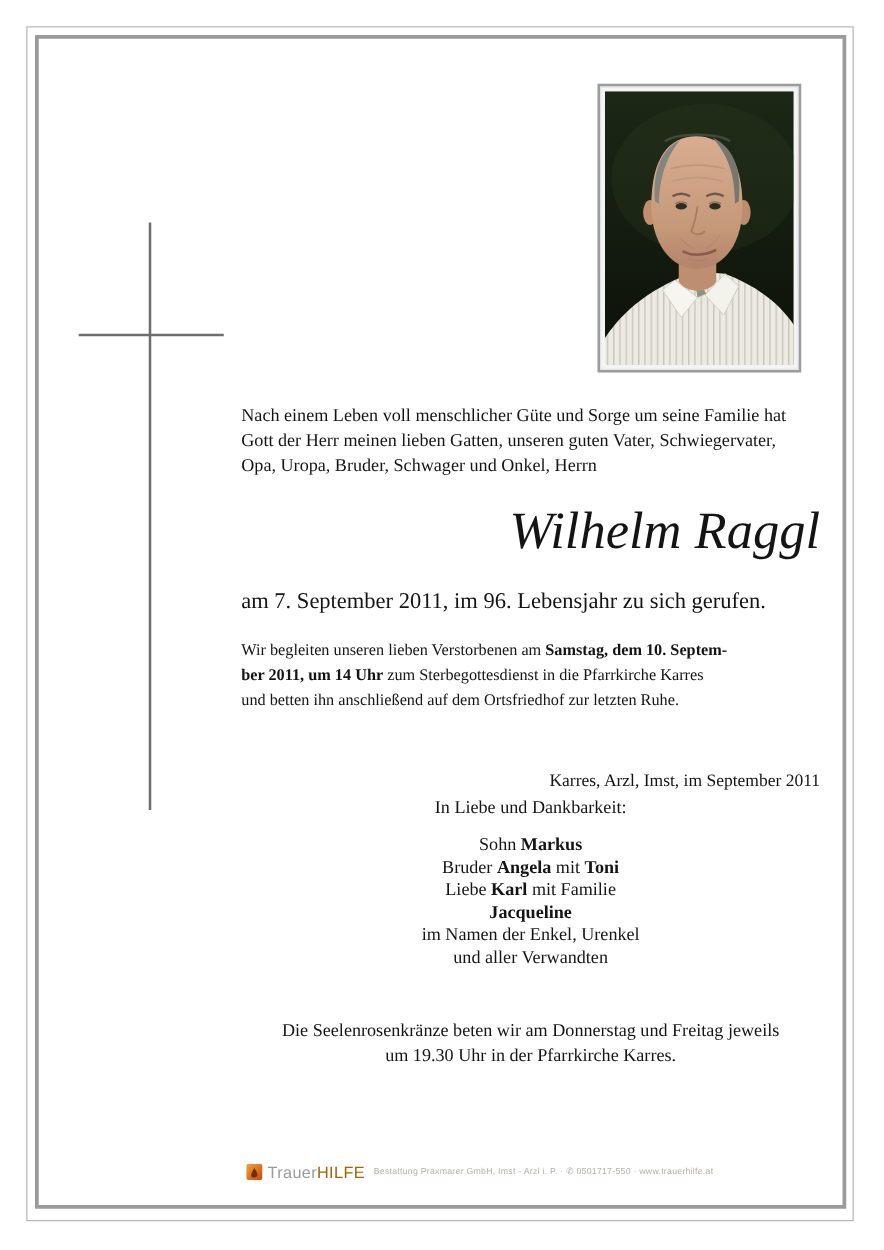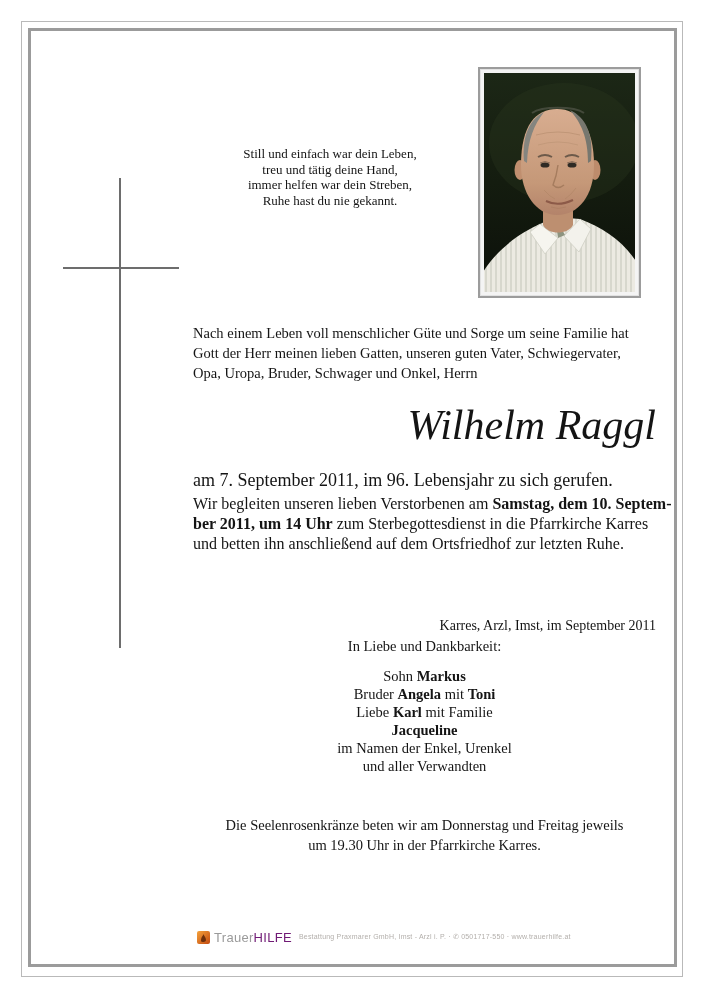--- a/index.html
+++ b/index.html
@@ -17,57 +17,51 @@
 
   .photo-frame{position:absolute;left:478px;top:67px;width:151px;height:219px;
         border:2px solid #9c9c9c;padding:4px;background:#f4f4f4;
         box-shadow:0 0 0 1px #e2e2e2 inset;}
   .photo-frame svg{display:block;}
 
   .col{position:absolute;left:193px;width:463px;}
   .intro{top:323px;font-size:14.5px;line-height:20px;}
   .deceased-name{top:400px;text-align:right;font-style:italic;font-size:42px;line-height:50px;}
   .death-line{top:470px;font-size:18px;line-height:20px;}
-  .service{top:494px;font-size:16px;line-height:20px;}
+  .service{top:510px;font-size:13px;line-height:20px;}
   .place-date{top:591px;text-align:right;font-size:14px;margin-top:27px;}
   .gratitude{top:638px;text-align:center;font-size:14.5px;}
   .family{top:667px;text-align:center;font-size:14.5px;line-height:18px;}
   .rosary{top:815px;text-align:center;font-size:14.5px;line-height:20px;}
 
   .line{display:block;white-space:nowrap;}
   .poem .line,.family .line,.rosary .line{white-space:normal;}
   .bold{font-weight:bold;}
 
   .footer{position:absolute;left:197px;top:927px;height:20px;display:flex;align-items:center;
           font-family:"Liberation Sans", sans-serif;}
   .logo-icon{width:13px;height:13px;margin-right:4px;flex:0 0 auto;}
   .brand{font-size:13px;letter-spacing:.3px;white-space:nowrap;}
   .brand .gray{color:#9a9a9a;}
-  .brand .orange{color:#701a75;}
+  .brand .orange{color:#a16207;}
   .footer-info{font-size:7px;color:#b3afab;margin-left:7px;letter-spacing:.2px;white-space:nowrap;}
 </style>
 </head>
 <body>
 
 <div class="sheet">
 
   <div class="frame-outer"></div>
   <div class="frame-inner"></div>
 
   <div>
     <div class="cross-v"></div>
     <div class="cross-h"></div>
   </div>
 
-  <div class="poem">
-      <div class="line">Still und einfach war dein Leben,</div>
-      <div class="line">treu und tätig deine Hand,</div>
-      <div class="line">immer helfen war dein Streben,</div>
-      <div class="line">Ruhe hast du nie gekannt.</div>
-    </div>
 
   <div class="photo-frame">
     <svg width="151" height="219" viewBox="0 0 151 219">
       <defs>
         <linearGradient id="bgGrad" x1="0" y1="0" x2="0" y2="1">
           <stop offset="0" stop-color="#1c2716"></stop>
           <stop offset="0.5" stop-color="#141c0f"></stop>
           <stop offset="1" stop-color="#0c100a"></stop>
         </linearGradient>
         <linearGradient id="skinGrad" x1="0" y1="0" x2="0" y2="1">

